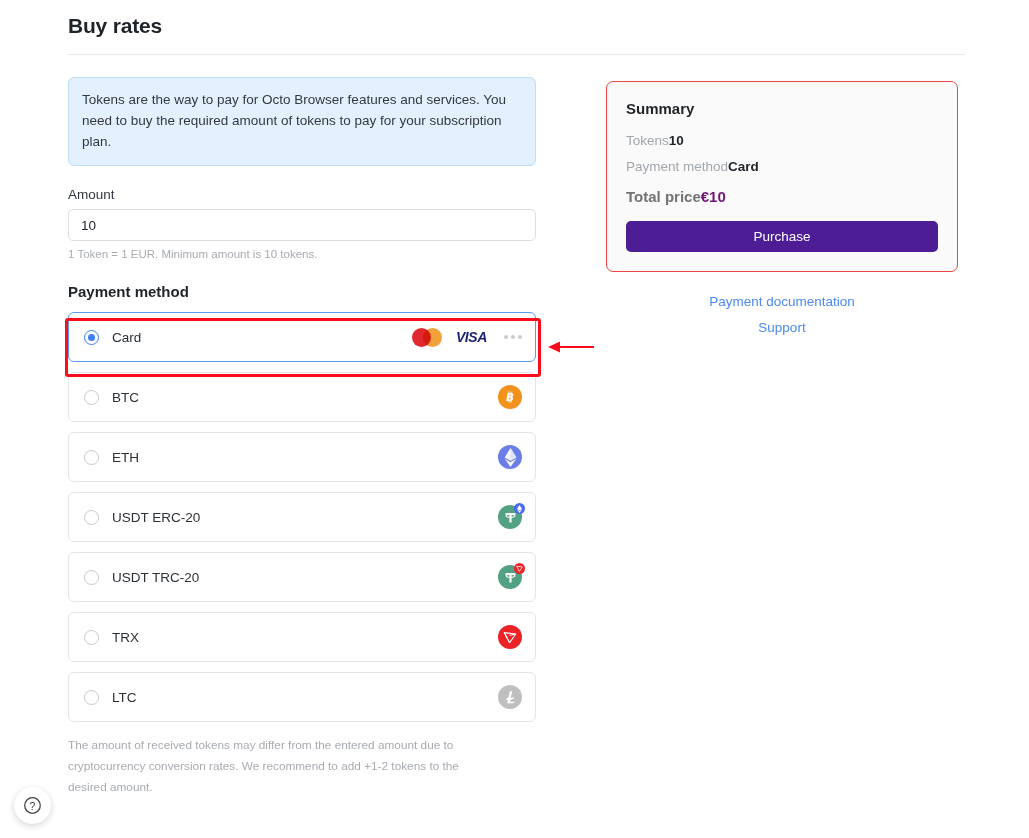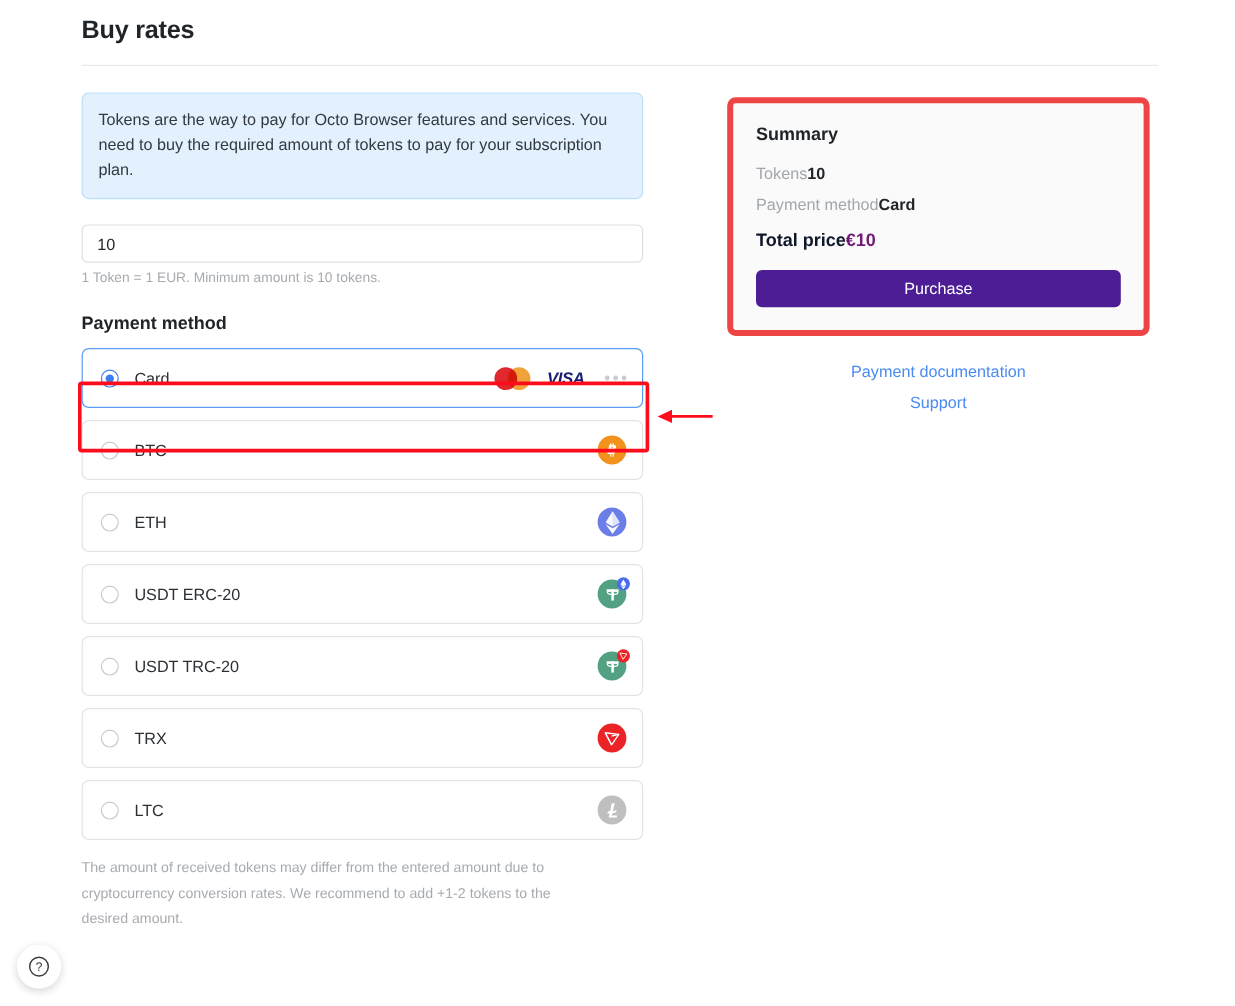--- a/index.html
+++ b/index.html
@@ -158,35 +158,35 @@
     font-size: 11.8px;
     color: #a7abb0;
     line-height: 21px;
     margin-top: 13px;
     width: 430px;
   }
 
   
   .summary-card {
     background: #fafafa;
-    border: 5px solid #ef4444;
+    border: 1px solid #ef4444;
     border-radius: 7px;
     padding: 18px 19px 19px 19px;
   }
   .summary-title {
     font-size: 15px; font-weight: bold; color: #1f2429; margin-bottom: 16px;
   }
   .sum-row {
     display: flex; justify-content: flex-start; align-items: baseline;
     margin-bottom: 11px;
   }
   .sum-key { font-size: 13.5px; color: #a2a7ac; }
   .sum-val { font-size: 13.5px; font-weight: bold; color: #1f2429; }
   .sum-row.total { margin-top: 14px; margin-bottom: 16px; }
-  .sum-row.total .sum-key { font-size: 15px; font-weight: bold; color: #0f172a; }
+  .sum-row.total .sum-key { font-size: 15px; font-weight: bold; color: #737373; }
   .sum-row.total .sum-val { font-size: 15px; font-weight: bold; color: #701a75; }
 
   .purchase-btn {
     width: 100%; height: 31px;
     background: #4c1d95;
     border: none; border-radius: 5px;
     color: #fff; font-size: 13.5px;
     font-family: "Liberation Sans", sans-serif;
     cursor: pointer;
   }
@@ -234,20 +234,21 @@
 
   <h1 class="page-title">Buy rates</h1>
   <div class="title-rule"></div>
 
   <div class="columns">
 
     <div class="col-left">
 
       <div class="info-banner">Tokens are the way to pay for Octo Browser features and services. You need to buy the required amount of tokens to pay for your subscription plan.</div>
 
+      <div class="field-label">Amount</div>
       <input class="amount-input" type="text" value="10" style="">
       <div class="hint">1 Token = 1 EUR. Minimum amount is 10 tokens.</div>
 
       <div class="section-title">Payment method</div>
 
       <div class="pm-list">
 
         <div class="pm-row-wrap">
           <div class="pm-row selected">
             <span class="radio on"></span>

